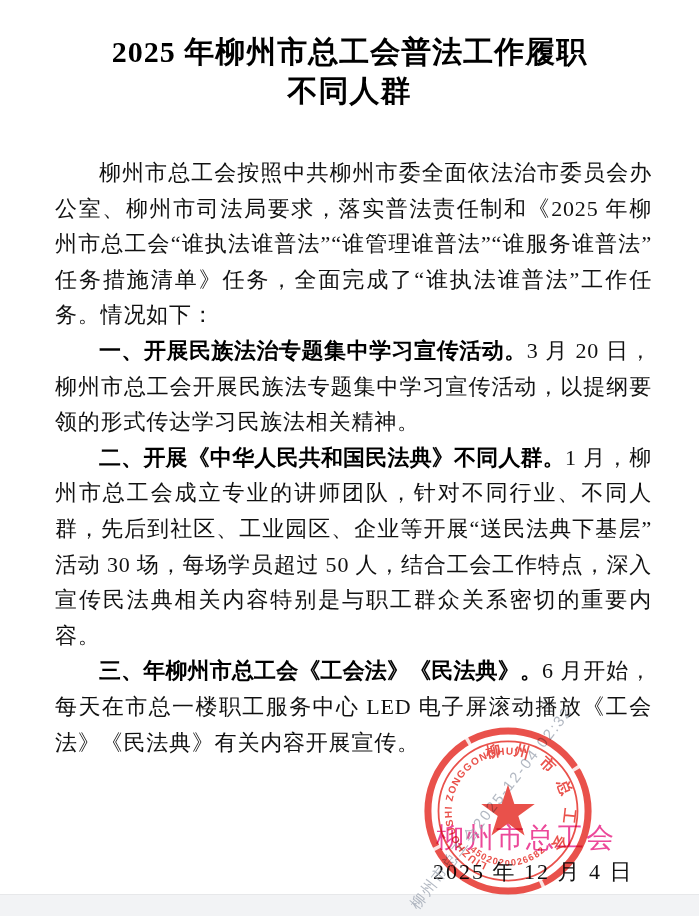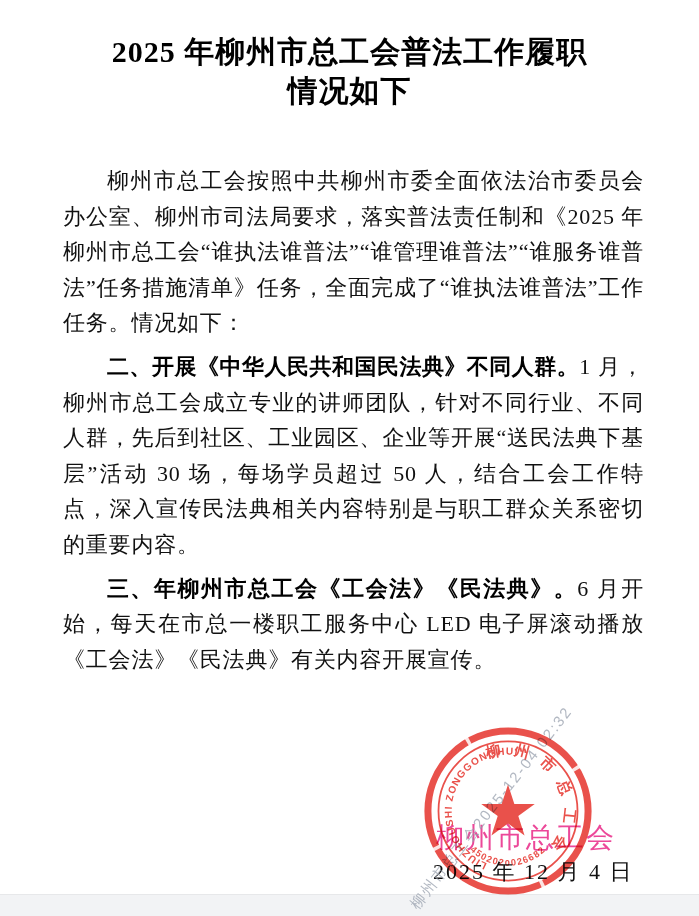--- a/index.html
+++ b/index.html
@@ -23,21 +23,21 @@
     color:#000;
   }
   .bodytext{
     position:absolute;top:155px;left:55px;width:597px;
     font-size:22px;
     line-height:35.6px;
     text-align:justify;
     letter-spacing:0.8px;
     color:#111;
   }
-  .bodytext p{margin:8px;text-indent:44px;}
+  .bodytext p{margin:0;text-indent:44px;}
   .para-lead{
     font-family:"Liberation Sans","DejaVu Sans",sans-serif;
     font-weight:700;
     letter-spacing:0;
     color:#000;
   }
   .signature{
     position:absolute;top:819px;left:436px;
     font-size:28px;letter-spacing:2px;color:#ec4899;
     z-index:1;white-space:nowrap;
@@ -69,25 +69,26 @@
   .seal-cjk{font-weight:700;}
   .seal-serial{font-family:"Liberation Sans","DejaVu Sans",sans-serif;font-weight:700;}
 </style>
 </head>
 <body>
 
 <div class="page">
 
   <div class="title">
     <div>2025 年柳州市总工会普法工作履职</div>
-    <div>情况如下</div>
+    <div>不同人群</div>
   </div>
 
   <div class="bodytext">
     <p><span class="para-lead"></span><span>柳州市总工会按照中共柳州市委全面依法治市委员会办公室、柳州市司法局要求，落实普法责任制和《2025 年柳州市总工会“谁执法谁普法”“谁管理谁普法”“谁服务谁普法”任务措施清单》任务，全面完成了“谁执法谁普法”工作任务。情况如下：</span></p>
+    <p><span class="para-lead">一、开展民族法治专题集中学习宣传活动。</span><span>3 月 20 日，柳州市总工会开展民族法专题集中学习宣传活动，以提纲要领的形式传达学习民族法相关精神。</span></p>
     <p><span class="para-lead">二、开展《中华人民共和国民法典》不同人群。</span><span>1 月，柳州市总工会成立专业的讲师团队，针对不同行业、不同人群，先后到社区、工业园区、企业等开展“送民法典下基层”活动 30 场，每场学员超过 50 人，结合工会工作特点，深入宣传民法典相关内容特别是与职工群众关系密切的重要内容。</span></p>
     <p><span class="para-lead">三、年柳州市总工会《工会法》《民法典》。</span><span>6 月开始，每天在市总一楼职工服务中心 LED 电子屏滚动播放《工会法》《民法典》有关内容开展宣传。</span></p>
   </div>
 
   <div class="signature">柳州市总工会</div>
 
   <div class="dateline">2025 年 12 月 4 日</div>
 
   <div class="watermark">柳州市总工会2025-12-04 02:32</div>
 

